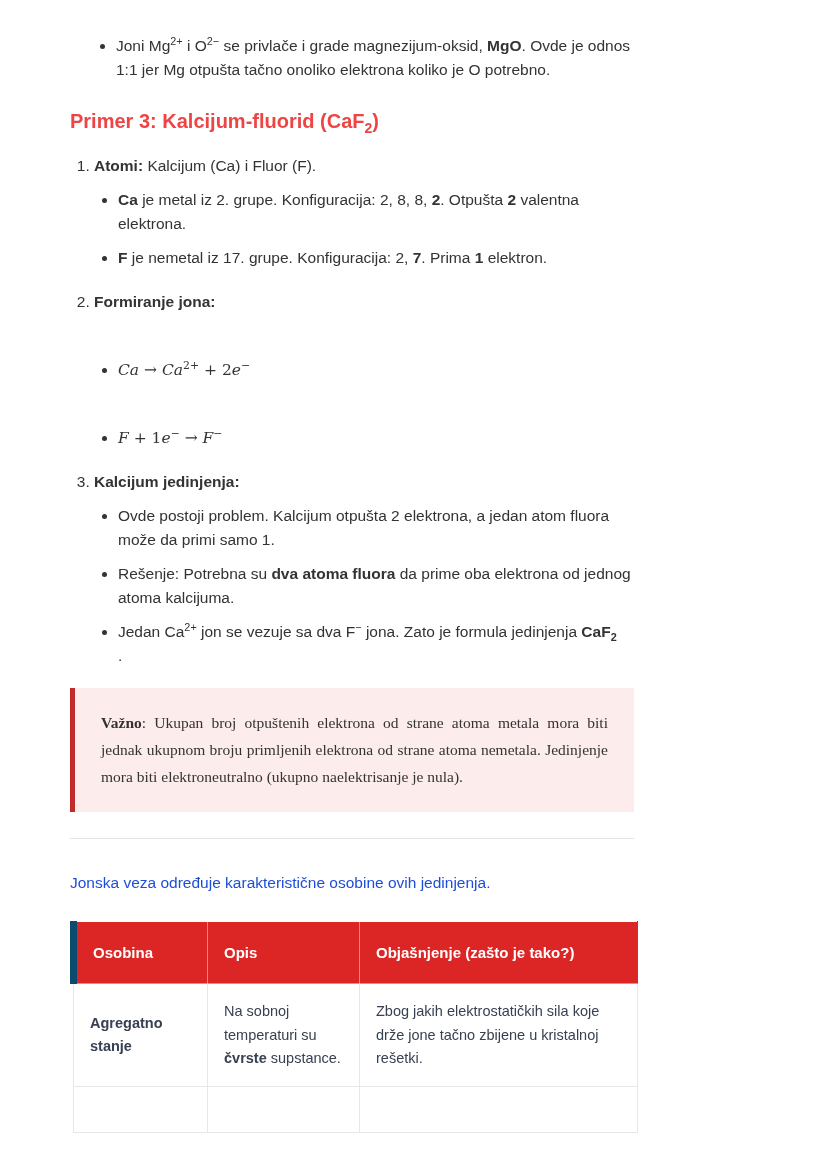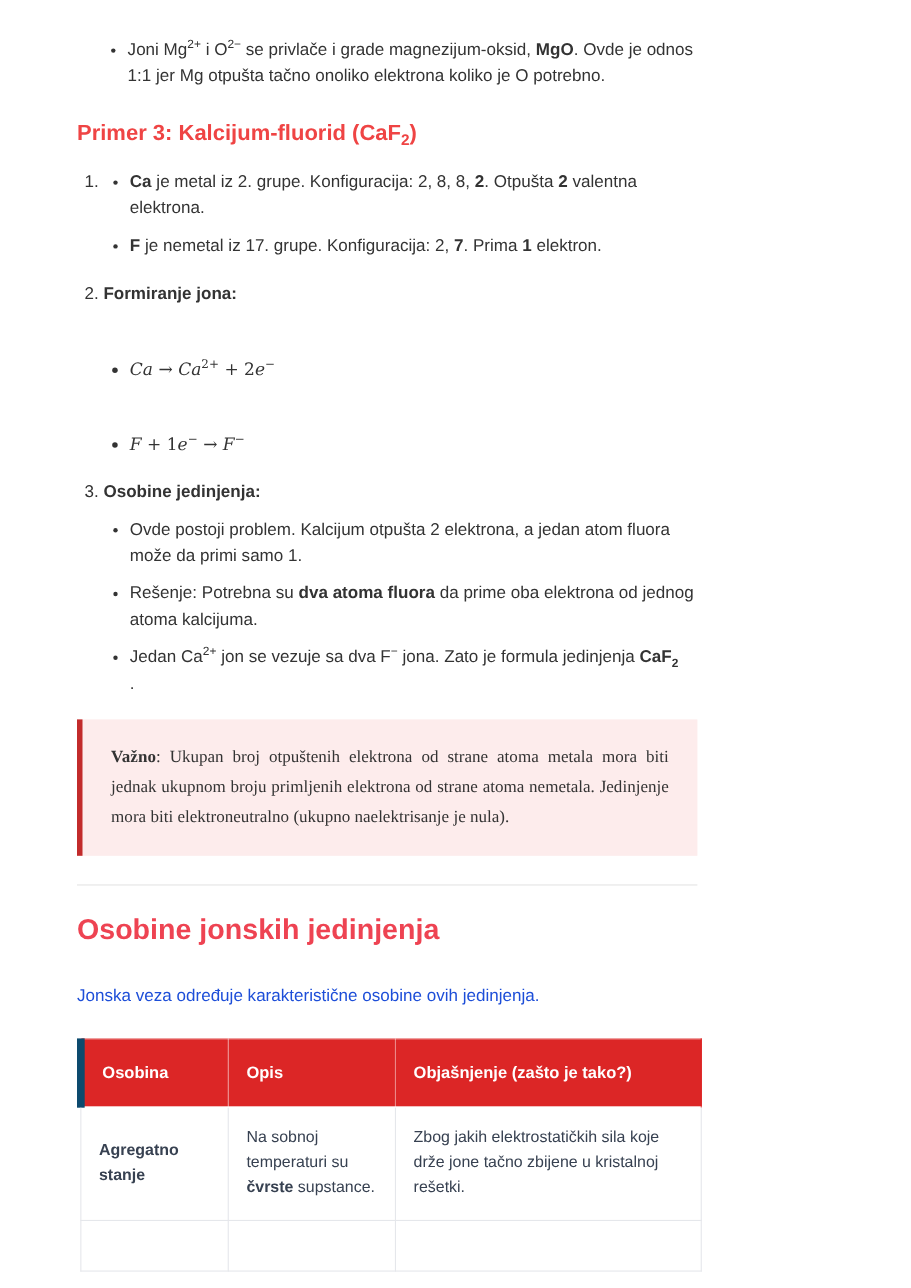--- a/index.html
+++ b/index.html
@@ -104,50 +104,50 @@
   <div class="content">
 
     <ul class="bullets">
       <li>Joni Mg<sup>2+</sup> i O<sup>2−</sup> se privlače i grade magnezijum-oksid, <b>MgO</b>. Ovde je odnos 1:1 jer Mg otpušta tačno onoliko elektrona koliko je O potrebno.</li>
     </ul>
 
     <h3 class="example-heading">Primer 3: Kalcijum-fluorid (CaF<sub>2</sub>)</h3>
 
     <ol class="steps">
       <li>
+        <p><b>Atomi:</b> Kalcijum (Ca) i Fluor (F).</p>
         <ul>
           <li><b>Ca</b> je metal iz 2. grupe. Konfiguracija: 2, 8, 8, <b>2</b>. Otpušta <b>2</b> valentna elektrona.</li>
           <li><b>F</b> je nemetal iz 17. grupe. Konfiguracija: 2, <b>7</b>. Prima <b>1</b> elektron.</li>
         </ul>
       </li>
       <li>
         <p><b>Formiranje jona:</b></p>
         <ul>
           <li class="math-item"><i>Ca</i> → <i>Ca</i><sup>2+</sup> + 2<i>e</i><sup>−</sup></li>
           <li class="math-item"><i>F</i> + 1<i>e</i><sup>−</sup> → <i>F</i><sup>−</sup></li>
         </ul>
       </li>
       <li>
-        <p><b>Osobine jedinjenja:</b></p>
+        <p><b>Kalcijum jedinjenja:</b></p>
         <ul>
           <li>Ovde postoji problem. Kalcijum otpušta 2 elektrona, a jedan atom fluora može da primi samo 1.</li>
           <li>Rešenje: Potrebna su <b>dva atoma fluora</b> da prime oba elektrona od jednog atoma kalcijuma.</li>
           <li class="prewrap">Jedan Ca<sup>2+</sup> jon se vezuje sa dva F<sup>−</sup> jona. Zato je formula jedinjenja <b>CaF</b><b><sub>2</sub></b>
 .</li>
         </ul>
       </li>
     </ol>
 
     <div class="callout">
       <p><b>Važno</b>: Ukupan broj otpuštenih elektrona od strane atoma metala mora biti jednak ukupnom broju primljenih elektrona od strane atoma nemetala. Jedinjenje mora biti elektroneutralno (ukupno naelektrisanje je nula).</p>
     </div>
 
     <hr class="divider">
 
-    <h2 class="section-heading">Osobine jonskih jedinjenja</h2>
 
     <p class="section-intro">Jonska veza određuje karakteristične osobine ovih jedinjenja.</p>
 
     <table class="props">
       <colgroup>
         <col class="c1">
           <col class="c2">
           <col class="c3">
       </colgroup>
       <thead>

